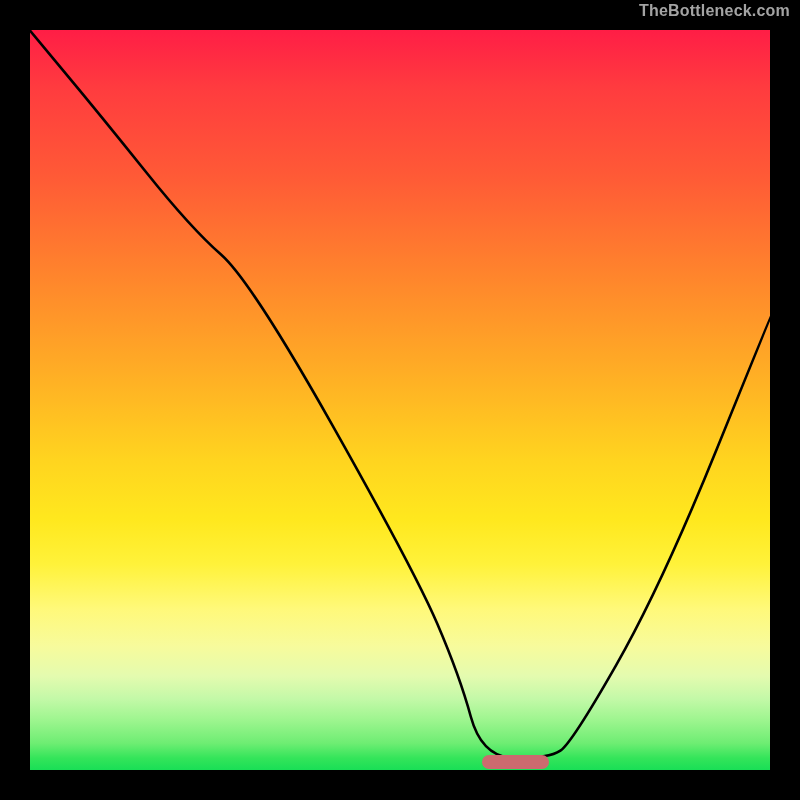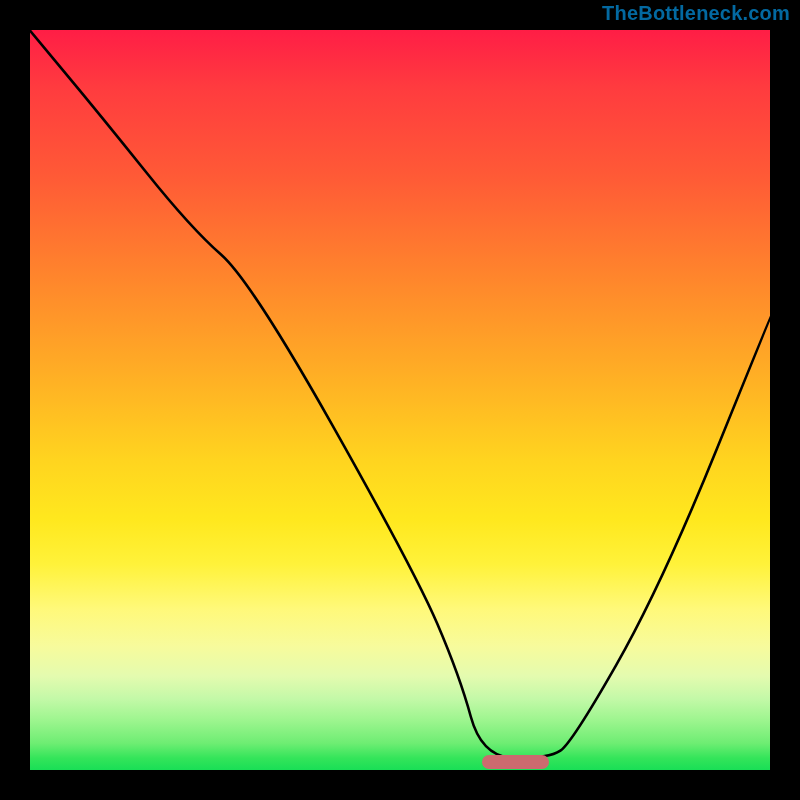--- a/index.html
+++ b/index.html
@@ -14,22 +14,22 @@
   .frame {
     position: relative;
     width: 800px;
     height: 800px;
     background: #000;
   }
   .watermark {
     position: absolute;
     top: 2px;
     right: 10px;
-    color: #0369a1;
-    font-size: 20px;
+    color: #a3a3a3;
+    font-size: 16px;
     font-weight: 600;
     letter-spacing: 0.2px;
     z-index: 10;
   }
   .plot-outer {
     position: absolute;
     left: 24px;
     top: 24px;
     width: 752px;   
     height: 752px;  

